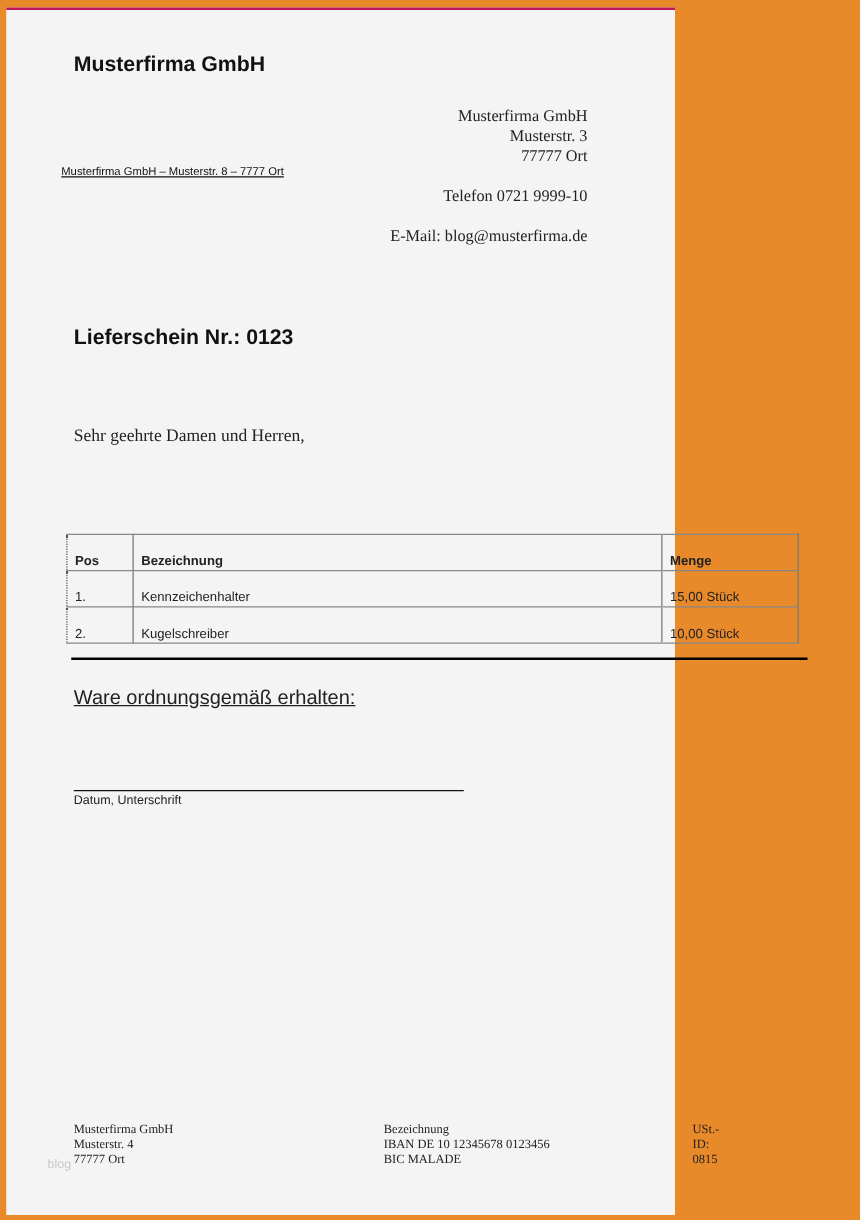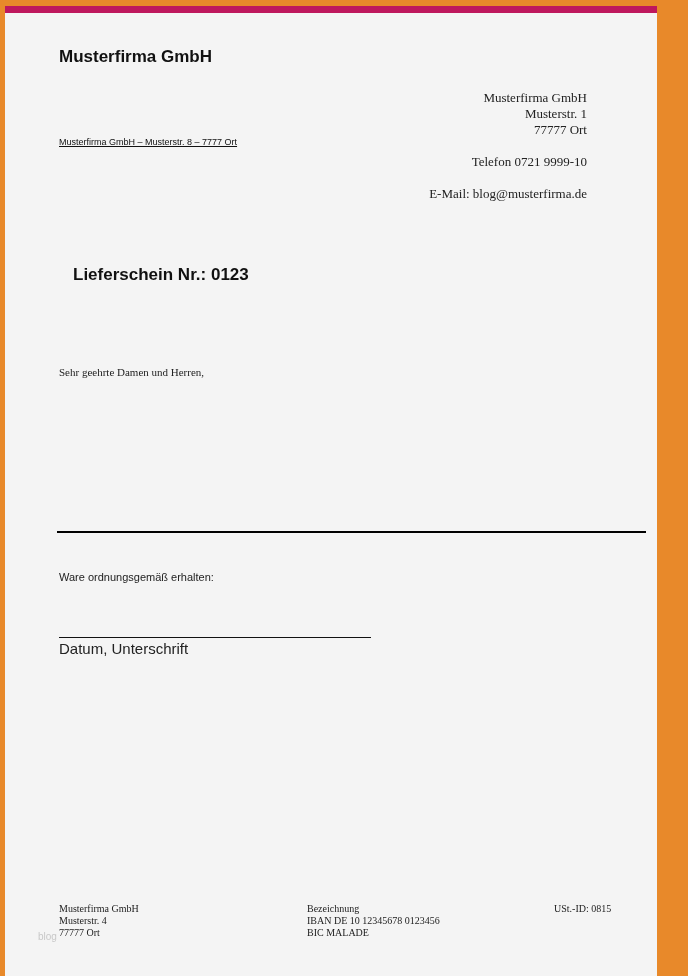--- a/index.html
+++ b/index.html
@@ -6,82 +6,101 @@
     body {
       width: 688px; height: 976px;
       background: #e8892a;
       position: relative;
       overflow: hidden;
       font-family: "Liberation Sans", sans-serif;
     }
     .page {
       position: absolute;
       left: 5px; top: 6px;
-      width: 652px; height: 964px;
+      width: 535px; height: 964px;
       background: #f4f4f4;
-      border-top: 7px solid #be185d;
+      border-top: 2px solid #be185d;
     }
     .abs { position: absolute; white-space: nowrap; color: #111; }
     .serif { font-family: "Liberation Serif", serif; }
     .company-title { left: 54px; top: 34px; font-size: 17px; font-weight: bold; }
-    .sender-line { left: 54px; top: 124px; font-size: 9px; text-decoration: underline; }
+    .sender-line { left: 44px; top: 124px; font-size: 9px; text-decoration: underline; }
     .sender-block {
       position: absolute; right: 70px; top: 77px;
       text-align: right; font-size: 13px; line-height: 16px; color: #222;
     }
     .sender-block .gap { height: 16px; }
-    .doc-title { left: 68px; top: 252px; font-size: 17px; font-weight: bold; }
-    .salutation { left: 54px; top: 353px; font-size: 11px; color: #222; }
+    .doc-title { left: 54px; top: 252px; font-size: 17px; font-weight: bold; }
+    .salutation { left: 54px; top: 334px; font-size: 14px; color: #222; }
     .intro { left: 54px; top: 380px; font-size: 11px; color: #222; }
 
     table.items {
       position: absolute; left: 48px; top: 419px;
       width: 586px; border-collapse: collapse;
       font-size: 10.5px; color: #222;
     }
     table.items td, table.items th {
       height: 27px; vertical-align: bottom; padding: 0 6px 1px 6px; text-align: left;
       border-bottom: 1px solid #888;
     }
     table.items th { font-weight: bold; }
     table.items tr:first-child th { border-top: 1px solid #888; }
     table.items .c-pos { width: 40px; border-left: 1.5px dotted #555; border-right: 1px solid #777; }
     table.items .c-menge { width: 96px; border-left: 1px solid #777; border-right: 1px solid #777; }
     .thick-rule { position: absolute; left: 52px; top: 518px; width: 589px; height: 2px; background: #000; }
 
-    .received { left: 54px; top: 558px; font-size: 11px; color: #222; }
+    .received { left: 54px; top: 542px; font-size: 16px; color: #222; text-decoration: underline; }
     .sig-line { position: absolute; left: 54px; top: 624px; width: 312px; height: 1px; background: #111; }
-    .sig-label { left: 54px; top: 627px; font-size: 15px; color: #222; }
+    .sig-label { left: 54px; top: 627px; font-size: 10px; color: #222; }
 
     .footer { position: absolute; top: 890px; font-size: 10px; line-height: 12px; color: #222; }
     .f1 { left: 54px; }
     .f2 { left: 302px; }
     .f3 { left: 549px; }
     .watermark { left: 33px; top: 918px; font-size: 10px; color: #c8c8c8; }
   </style>
 </head>
 <body>
 
 <div class="page">
   <div class="abs company-title">Musterfirma GmbH</div>
   <div class="abs sender-line">Musterfirma GmbH – Musterstr. 8  – 7777 Ort</div>
 
   <div class="sender-block serif">
     <div>Musterfirma GmbH</div>
-    <div>Musterstr. 1</div>
+    <div>Musterstr. 3</div>
     <div>77777 Ort</div>
     <div class="gap"></div>
     <div>Telefon 0721 9999-10</div>
     <div class="gap"></div>
     <div>E-Mail: blog@musterfirma.de</div>
   </div>
 
   <div class="abs doc-title">Lieferschein Nr.: 0123</div>
   <div class="abs salutation serif">Sehr geehrte Damen und Herren,</div>
 
+  <table class="items">
+    <tbody>
+        <tr>
+      <th class="c-pos">Pos</th>
+      <th>Bezeichnung</th>
+      <th class="c-menge">Menge</th>
+    </tr>
+    <tr>
+      <td class="c-pos">1.</td>
+      <td>Kennzeichenhalter</td>
+      <td class="c-menge">15,00 Stück</td>
+    </tr>
+    <tr>
+      <td class="c-pos">2.</td>
+      <td>Kugelschreiber</td>
+      <td class="c-menge">10,00 Stück</td>
+    </tr>
+  </tbody>
+    </table>
 
   <div class="thick-rule"></div>
 
   <div class="abs received">Ware ordnungsgemäß erhalten:</div>
   <div class="sig-line"></div>
   <div class="abs sig-label">Datum, Unterschrift</div>
 
   <div class="footer f1 serif">
     <div>Musterfirma GmbH</div>
     <div>Musterstr. 4</div>

